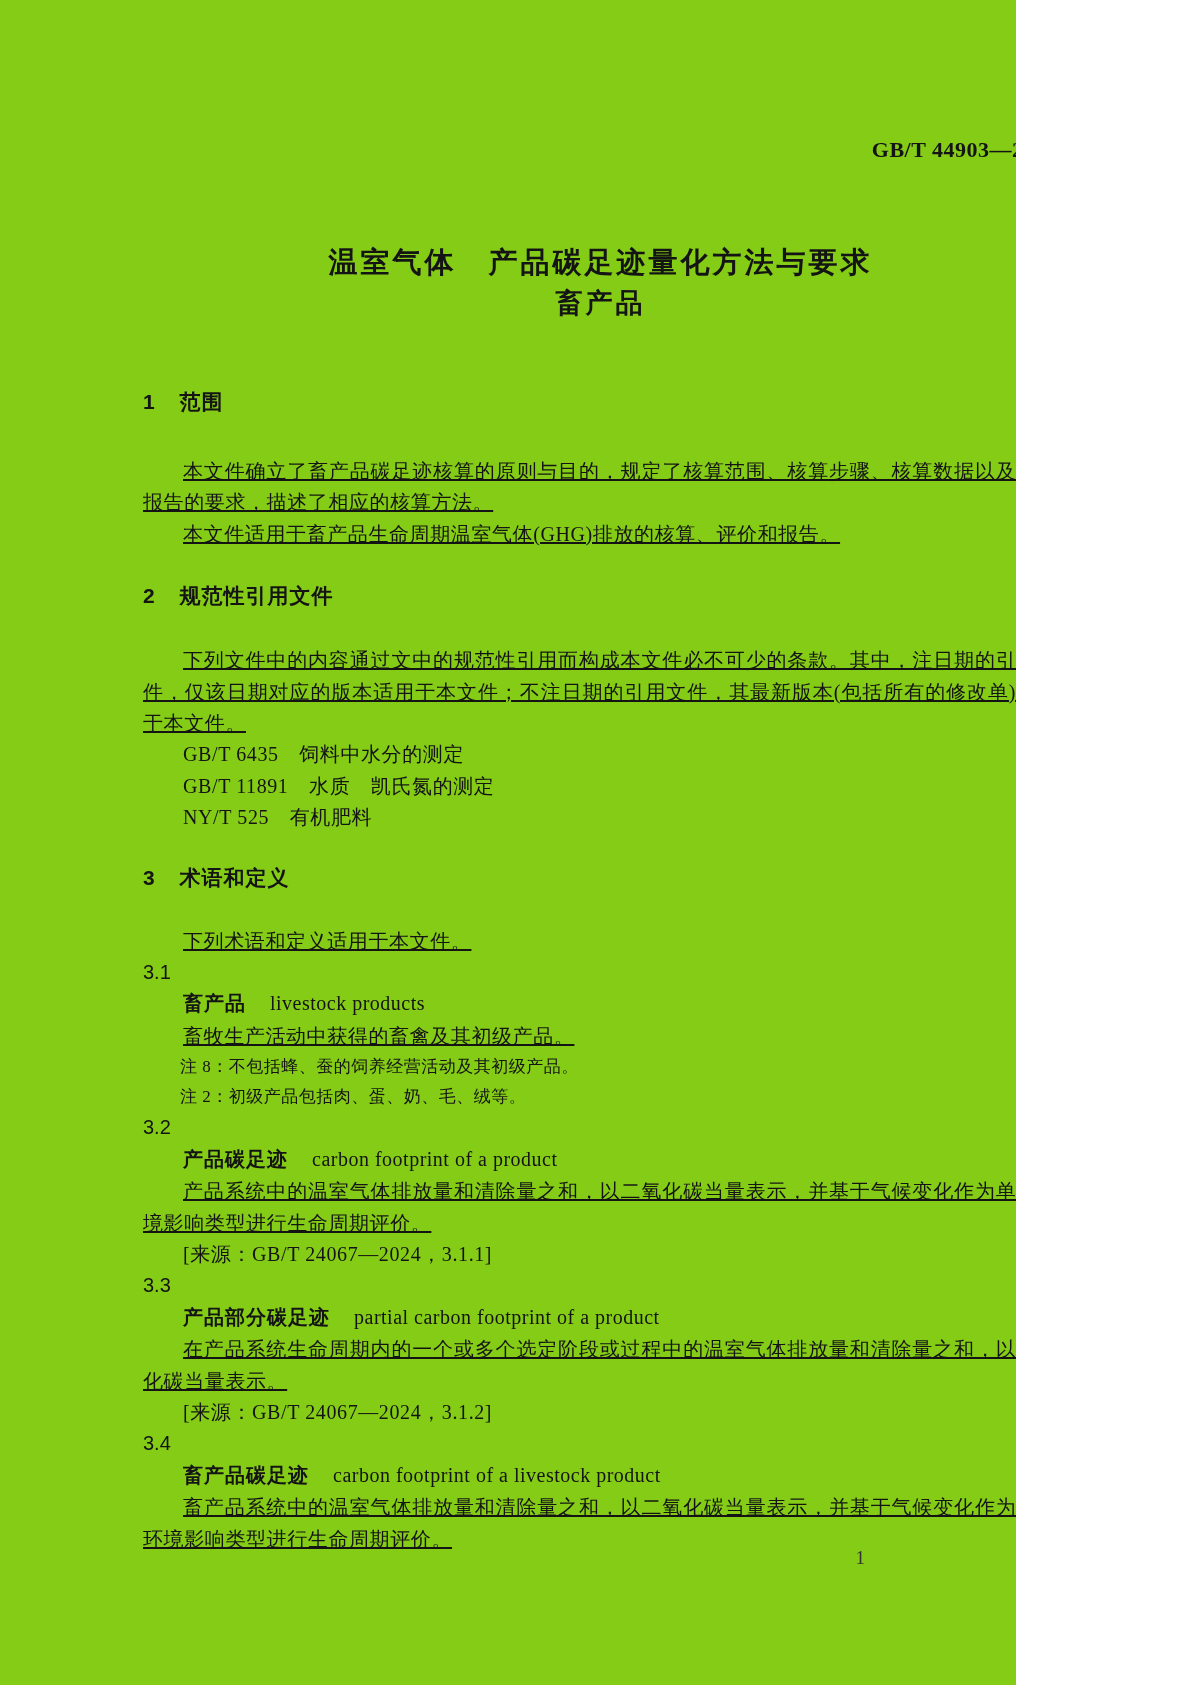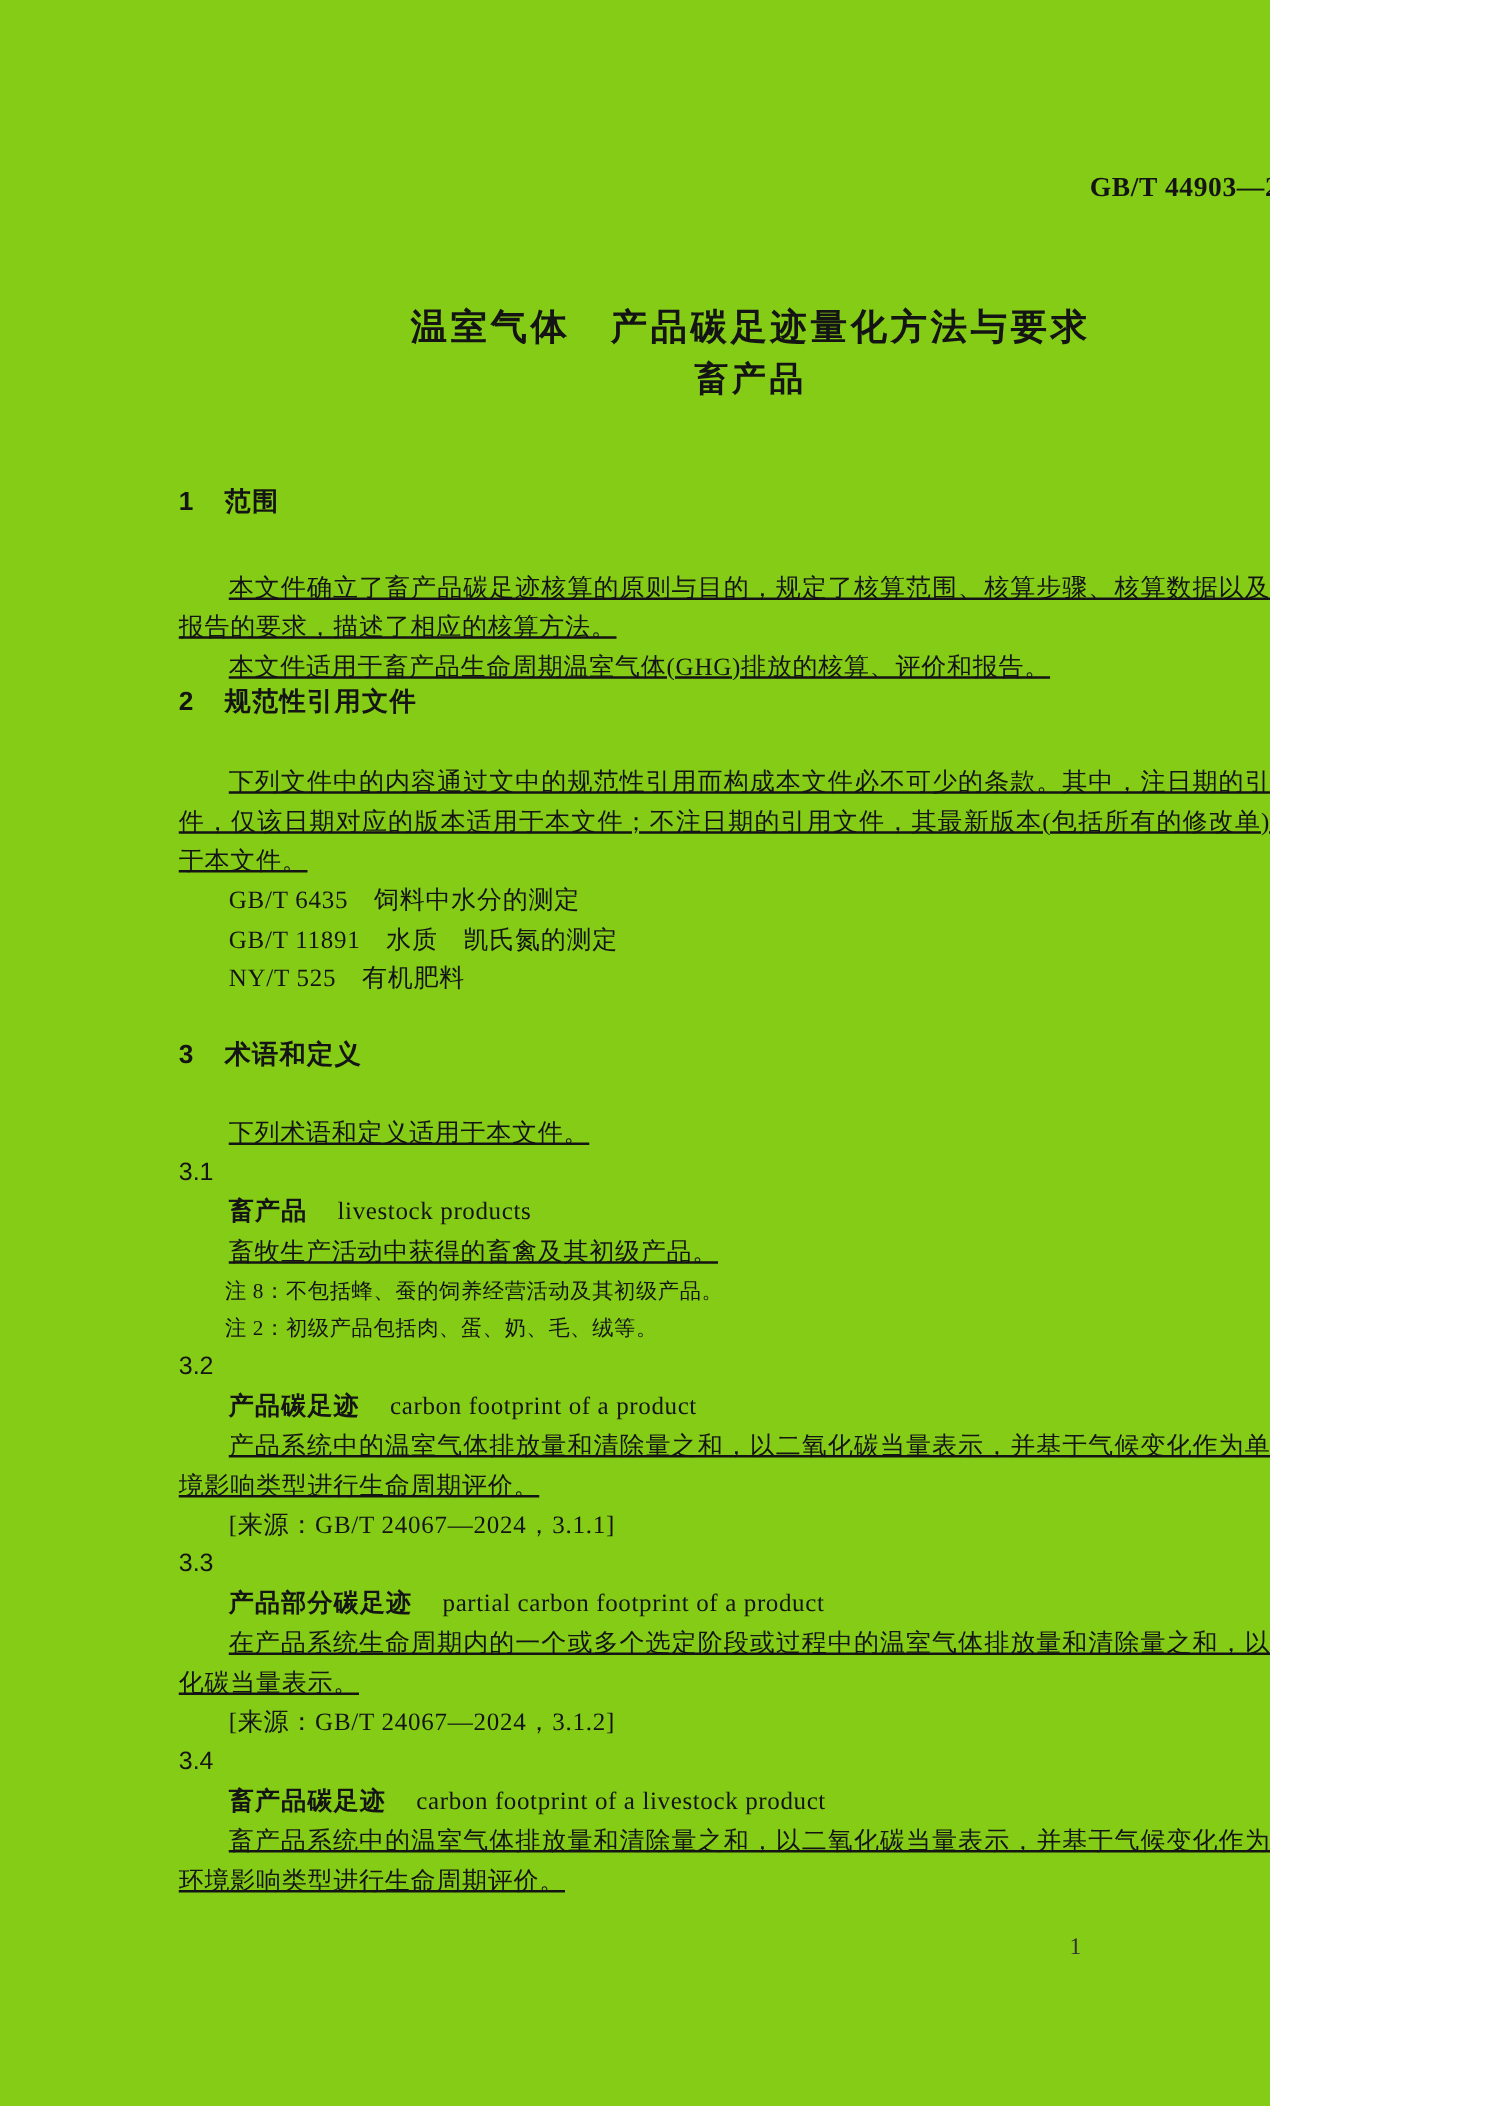--- a/index.html
+++ b/index.html
@@ -40,21 +40,21 @@
   }
   .sec-heading {
     font-family:"Liberation Sans","DejaVu Sans",sans-serif;
     font-weight:bold;
     font-size:21px; line-height:24px;
     letter-spacing:1px;
   }
   .sec-heading .sec-num { display:inline-block; }
   .sec-heading .sec-label { display:inline-block; margin-left:17px; }
   .mt-sec1 { margin-top:72px; }
-  .mt-sec2 { }
+  .mt-sec2 { margin-top:34px; }
   .mt-sec3 { margin-top:32px; }
 
   .body-par {
     margin:0;
     font-size:20px; line-height:31.4px;
     letter-spacing:0.6px;
     text-align:justify;
     text-indent:2em;
     text-decoration:underline;
   }

